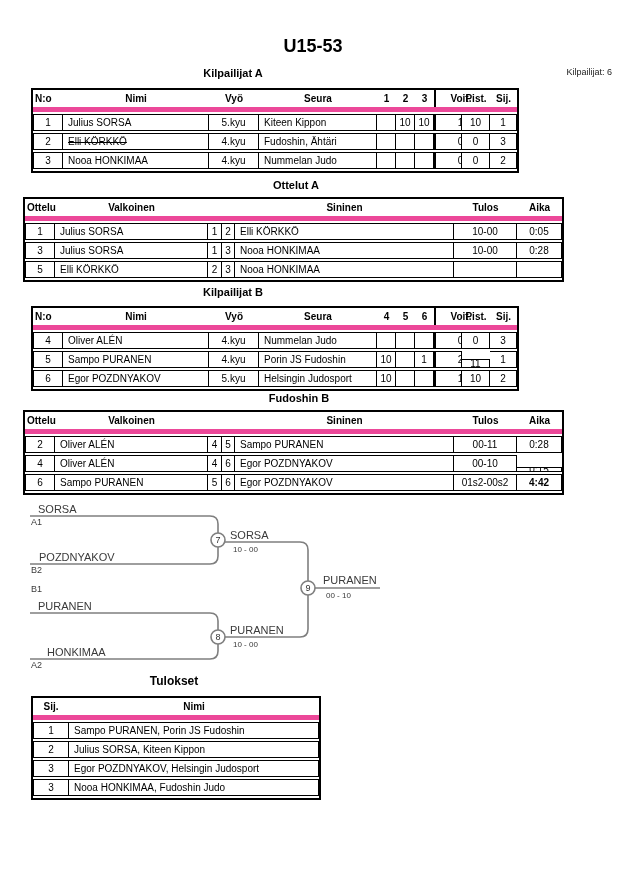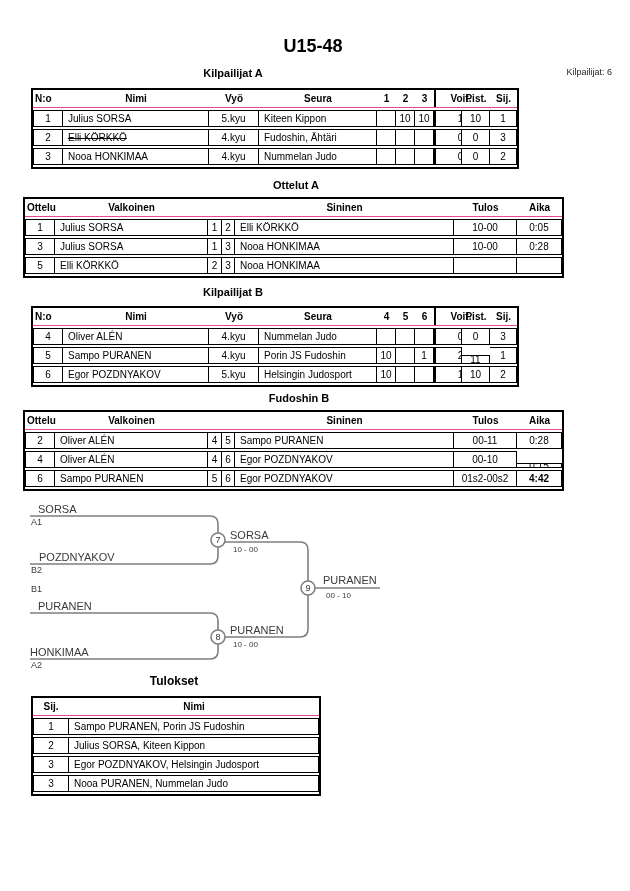--- a/index.html
+++ b/index.html
@@ -12,21 +12,21 @@
   .hA{left:233px;top:67px;} .hOA{left:296px;top:179px;}
   .hB{left:233px;top:286px;} .hOB{left:299px;top:392px;}
   .hT{left:174px;top:674px;font-size:12px;}
   .count{position:absolute;top:67px;right:18px;font-size:9px;color:#222;}
 
   .jt{position:absolute;background:#fff;border:2px solid #000;padding-bottom:2px;}
   #pool-a{left:31px;top:88px;} #matches-a{left:23px;top:197px;}
   #pool-b{left:31px;top:306px;} #matches-b{left:23px;top:410px;}
   #results{left:31px;top:696px;}
   .jrow{display:flex;height:17px;margin-top:2px;}
-  .jrow.hrow{margin-top:0;border-bottom:1px solid #ec4899;}
+  .jrow.hrow{margin-top:0;border-bottom:5px solid #ec4899;}
   .jc{box-sizing:border-box;flex:0 0 auto;display:flex;align-items:center;justify-content:center;
       font-size:10px;line-height:11px;border:1px solid #000;border-left-width:0;
       overflow:hidden;white-space:nowrap;}
   .jrow .jc:first-child{border-left-width:1px;}
   .jc.left{justify-content:flex-start;padding-left:5px;}
   .jc.thick{border-left-width:2px;padding-left:24px;}
   .hrow .jc{border:none;font-weight:bold;overflow:visible;}
   .hrow .jc.thick{border-left:2px solid #000;}
   .hrow .jc.hleft{justify-content:flex-start;padding-left:2px;}
   .struck{text-decoration:line-through;}
@@ -35,21 +35,21 @@
   svg.bracket text{font-family:"Liberation Sans",sans-serif;font-size:9px;fill:#333;}
   .bname{position:absolute;font-size:11px;color:#3a3a3a;white-space:nowrap;}
   .bseed{position:absolute;font-size:9px;color:#3a3a3a;white-space:nowrap;}
   .bscore{position:absolute;font-size:8px;color:#3a3a3a;white-space:nowrap;}
 </style>
 </head>
 <body>
 
 <div id="page">
 
-  <div class="title">U15-48</div>
+  <div class="title">U15-53</div>
   <div class="count">Kilpailijat: 6</div>
 
   <div class="h hA">Kilpailijat A</div>
   <div id="pool-a" class="jt">
       <div class="jrow hrow">
         <div class="jc hleft" style="width: 30px;">N:o</div>
         <div class="jc" style="width: 146px;">Nimi</div>
         <div class="jc" style="width: 50px;">Vyö</div>
         <div class="jc" style="width: 118px;">Seura</div>
         <div class="jc" style="width: 19px;">1</div>
@@ -246,21 +246,21 @@
     <text x="218" y="640" text-anchor="middle">8</text>
     <text x="308" y="591" text-anchor="middle">9</text>
   </svg>
 
   <div class="bname" style="left:38px;top:503px">SORSA</div>
   <div class="bseed" style="left:31px;top:517px">A1</div>
   <div class="bname" style="left:39px;top:551px">POZDNYAKOV</div>
   <div class="bseed" style="left:31px;top:565px">B2</div>
   <div class="bname" style="left:38px;top:600px">PURANEN</div>
   <div class="bseed" style="left:31px;top:584px">B1</div>
-  <div class="bname" style="left:30px;top:646px">HONKIMAA</div>
+  <div class="bname" style="left:47px;top:646px">HONKIMAA</div>
   <div class="bseed" style="left:31px;top:660px">A2</div>
 
   <div class="bname" style="left:230px;top:529px">SORSA</div>
   <div class="bscore" style="left:233px;top:545px">10 - 00</div>
   <div class="bname" style="left:230px;top:624px">PURANEN</div>
   <div class="bscore" style="left:233px;top:640px">10 - 00</div>
   <div class="bname" style="left:323px;top:574px">PURANEN</div>
   <div class="bscore" style="left:326px;top:591px">00 - 10</div>
 
   <div class="h hT">Tulokset</div>
@@ -276,17 +276,17 @@
       <div class="jrow">
         <div class="jc" style="width: 36px;">2</div>
         <div class="jc left" style="width: 250px;">Julius SORSA, Kiteen Kippon</div>
       </div>
       <div class="jrow">
         <div class="jc" style="width: 36px;">3</div>
         <div class="jc left" style="width: 250px;">Egor POZDNYAKOV, Helsingin Judosport</div>
       </div>
       <div class="jrow">
         <div class="jc" style="width: 36px;">3</div>
-        <div class="jc left" style="width: 250px;">Nooa PURANEN, Nummelan Judo</div>
+        <div class="jc left" style="width: 250px;">Nooa HONKIMAA, Fudoshin Judo</div>
       </div>
     </div>
 
 </div>
 
 </body></html>

